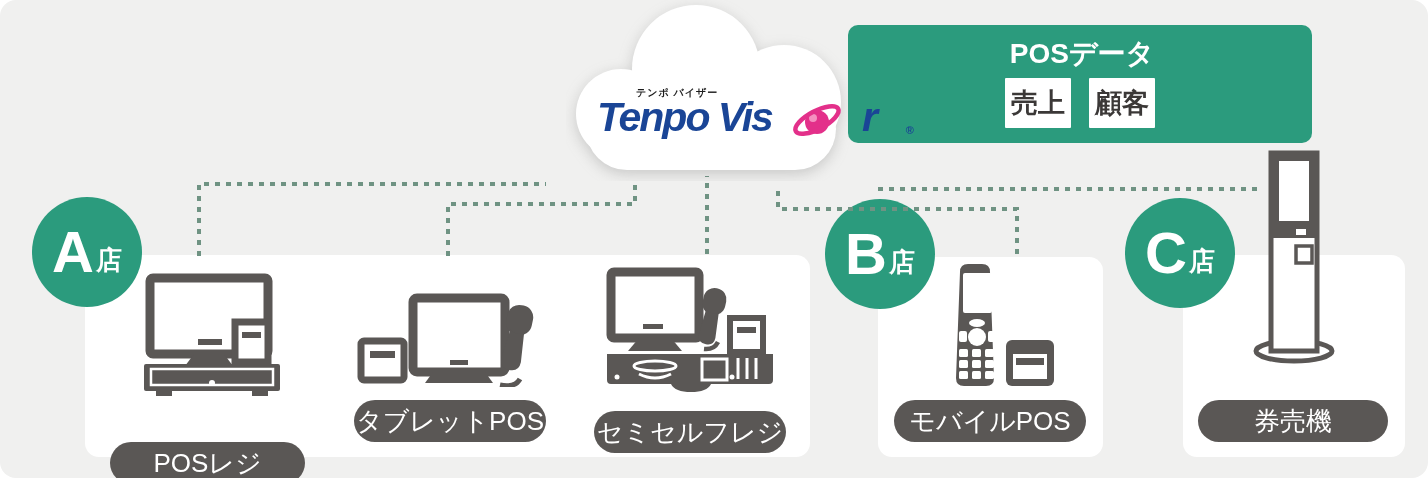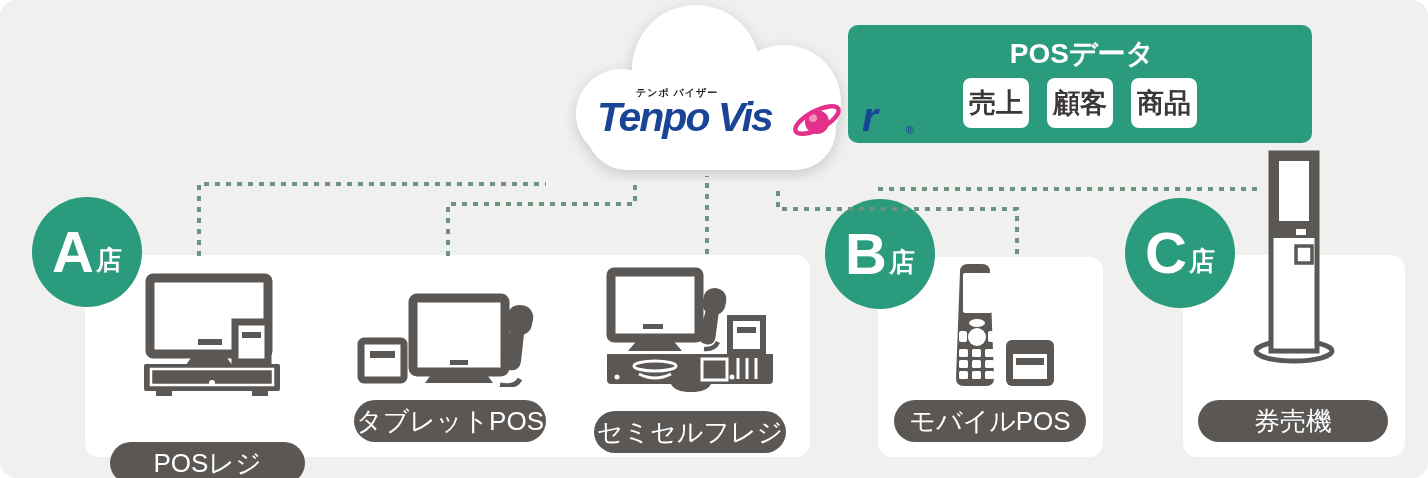--- a/index.html
+++ b/index.html
@@ -20,21 +20,21 @@
     letter-spacing:1px;white-space:nowrap;}
   .logo-row{position:absolute;left:0;top:10px;display:flex;align-items:flex-end;white-space:nowrap;gap:28px;}
   .logo-text{font-size:41px;font-weight:900;font-style:italic;color:#1a4596;letter-spacing:-2px;line-height:1;}
   .logo-orbit{position:relative;width:36px;height:42px;margin:0 -1px;overflow:visible;}
   .logo-reg{font-size:11px;font-weight:bold;color:#1a4596;margin-left:2px;margin-bottom:2px;}
   .posdata-box{position:absolute;left:848px;top:25px;width:464px;height:118px;background:#2b9b7d;
     border-radius:10px;z-index:6;}
   .posdata-title{position:absolute;left:4px;right:0;top:10px;text-align:center;color:#fff;
     font-size:28px;font-weight:bold;}
   .chip-row{position:absolute;left:0;right:0;top:53px;display:flex;justify-content:center;gap:18px;}
-  .chip{width:66px;height:50px;background:#fff;border-radius:8px;display:flex;align-items:center;
+  .chip{width:66px;height:50px;background:#fff;border-radius:1px;display:flex;align-items:center;
     justify-content:center;font-size:27px;font-weight:600;color:#3b3837;}
 </style>
 </head>
 <body>
 
 <div class="stage">
  <div class="canvas">
 
   <div class="panel" style="left:85px;top:255px;width:725px;height:202px;"></div>
   <div class="panel" style="left:878px;top:257px;width:225px;height:200px;"></div>
@@ -196,18 +196,17 @@
       <span class="logo-text">r</span>
       <span class="logo-reg">®</span>
     </div>
   </div>
 
   <div class="posdata-box">
     <div class="posdata-title">POSデータ</div>
     <div class="chip-row">
       <div class="chip">売上</div>
       <div class="chip">顧客</div>
-      <div class="chip">商品</div>
     </div>
   </div>
 
  </div>
 </div>
 
 </body></html>

